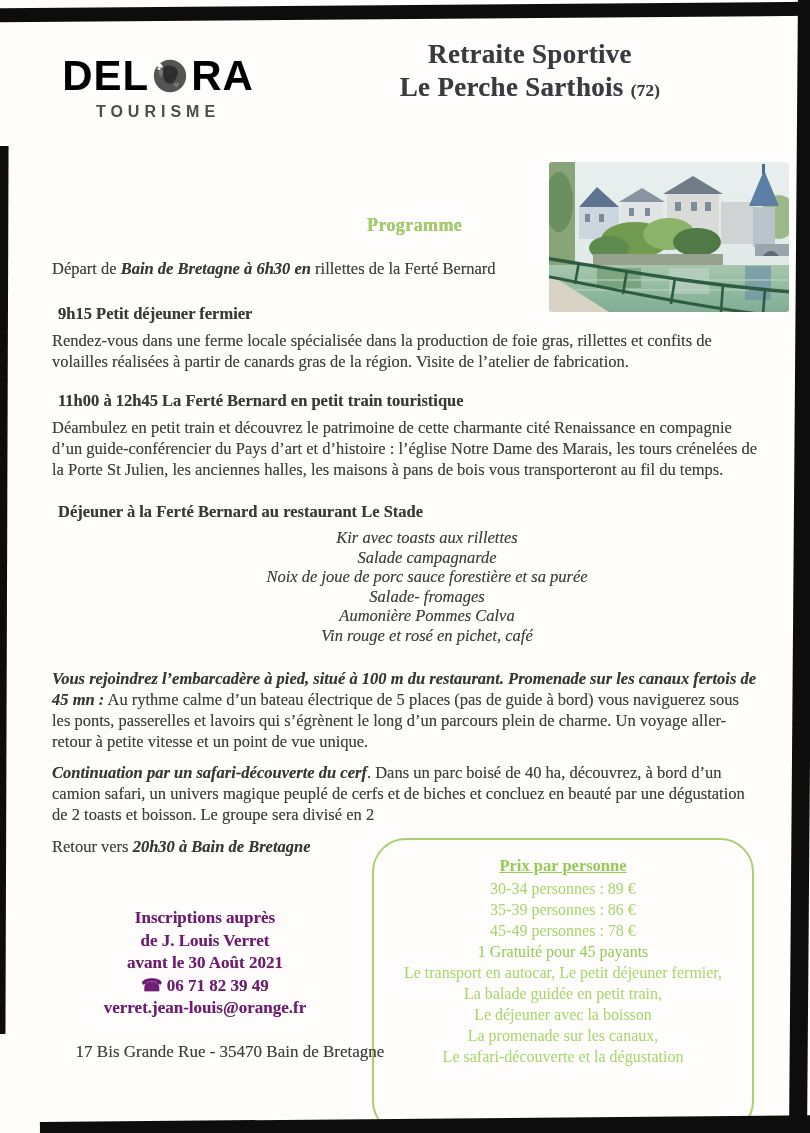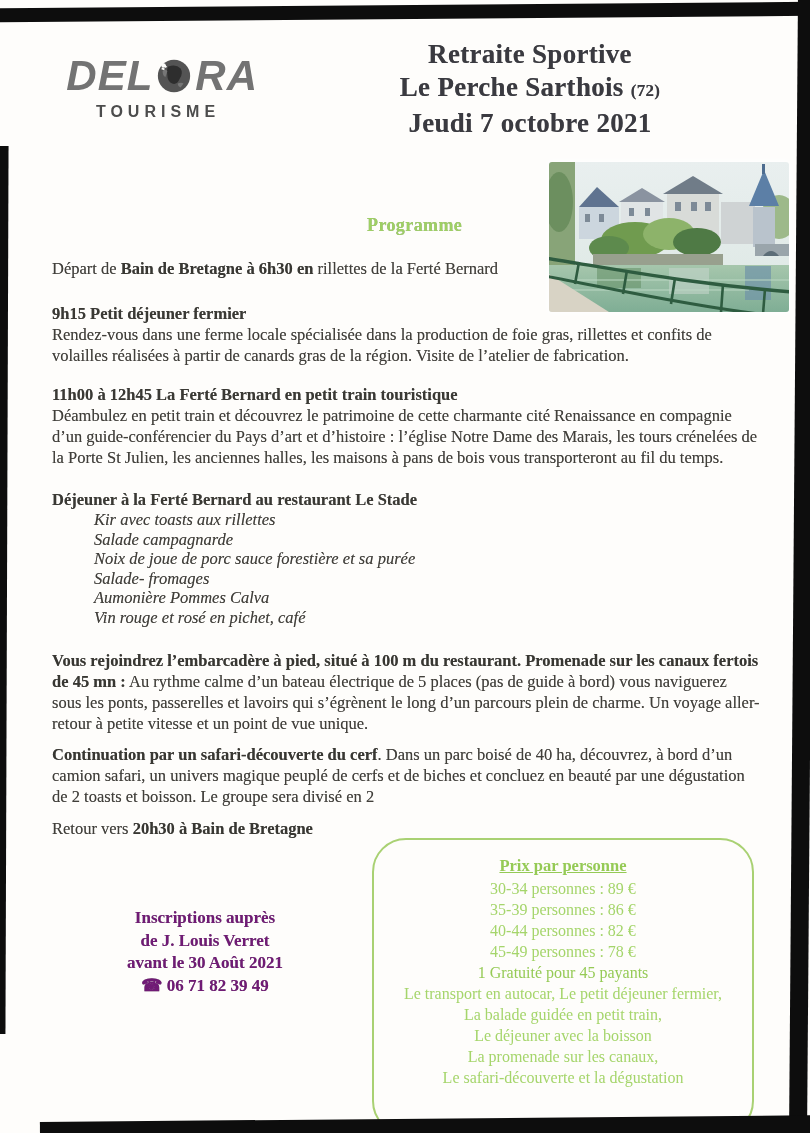--- a/index.html
+++ b/index.html
@@ -10,23 +10,23 @@
 
   
   .bar{position:absolute;background:#0d0d0d;z-index:5;}
   .bar-top{left:-8px;top:5px;width:830px;height:14px;transform:rotate(-.45deg);}
   .bar-right{right:-6px;top:-6px;width:18px;height:1126px;transform:rotate(.45deg);transform-origin:top right;}
   .bar-left{left:-2px;top:146px;width:9px;height:888px;transform:rotate(.2deg);}
   .bar-bottom{left:40px;top:1122px;width:800px;height:26px;transform:rotate(-.5deg);transform-origin:left center;}
 
   
   .logo{position:absolute;left:58px;top:54px;width:200px;text-align:center;}
-  .logo-word{display:flex;align-items:center;justify-content:flex-end;
+  .logo-word{display:flex;align-items:center;justify-content:center;
              font-family:"Liberation Sans",sans-serif;font-weight:bold;
-             font-size:42px;color:#737373;letter-spacing:1px;line-height:44px;font-style:italic;}
+             font-size:42px;color:#000000;letter-spacing:1px;line-height:44px;}
   .logo-word .globe{width:38px;height:38px;margin:0 2px;}
   .logo-sub{font-family:"Liberation Sans",sans-serif;font-weight:bold;font-size:16px;
             letter-spacing:5px;color:#4c4c4c;margin-top:5px;}
 
   
   .title-block{position:absolute;left:330px;top:38px;width:400px;text-align:center;
                font-weight:bold;font-size:27px;line-height:33px;color:#3a3a40;letter-spacing:.3px;}
   .title-suffix{font-size:17px;font-weight:bold;}
 
   
@@ -34,29 +34,29 @@
          overflow:hidden;filter:blur(.4px);box-shadow:0 0 5px 2px rgba(255,255,255,.85);}
   .photo svg{display:block;}
 
   
   .programme{position:absolute;left:367px;top:215px;font-size:18px;font-weight:bold;
              color:#9ed063;letter-spacing:.4px;}
 
   
   .column{position:absolute;left:52px;top:250px;width:708px;font-size:16.5px;line-height:21px;}
   .column p{margin:0;}
-  .column h3{margin:0;font-size:16.5px;font-weight:bold;color:#3a3934;}
+  .column h3{margin:6px;font-size:16.5px;font-weight:bold;color:#3a3934;}
   .para-departure{margin:8px 0 24px !important;}
   .sec-breakfast{display:block;margin-bottom:18px;}
   .sec-train{display:block;margin-bottom:21px;}
   .sec-lunch{display:block;margin-bottom:23px;}
-  .menu{text-align:left;font-style:italic;line-height:19.5px;margin-left:42px;}
+  .menu{text-align:center;font-style:italic;line-height:19.5px;margin-left:42px;}
   .para-canal{margin-bottom:10px !important;}
   .para-safari{margin-bottom:11px !important;}
-  b{color:#383732;}
+  b{color:#383732;font-style:italic;}
 
   
   .registration{position:absolute;left:70px;top:886px;width:270px;text-align:center;
                 font-weight:bold;font-size:17px;line-height:22.5px;color:#701a75;margin-top:21px;}
 
   
   .price-box{position:absolute;left:372px;top:838px;width:382px;height:297px;box-sizing:border-box;
              border:2px solid #a9d173;border-radius:34px;text-align:center;
              color:#a5d56b;font-size:16px;line-height:21px;padding-top:15px;}
   .price-heading{font-weight:bold;text-decoration:underline;color:#95ca55;font-size:16.5px;margin-bottom:2px;}
@@ -91,21 +91,20 @@
     </div>
     <div class="logo-sub">TOURISME</div>
   </div>
 
   <div class="title-block fuzz">
     <div>Retraite Sportive</div>
     <div>
       <span>Le Perche Sarthois</span>
       <span class="title-suffix">(72)</span>
     </div>
-    <div>Jeudi 7 octobre 2021</div>
   </div>
 
   <div class="photo">
     <svg width="240" height="150" viewBox="0 0 240 150">
       <defs>
         <linearGradient id="sky" x1="0" y1="0" x2="0" y2="1">
           <stop offset="0" stop-color="#e9efef"></stop>
             <stop offset="1" stop-color="#dde8e4"></stop>
         </linearGradient>
         <linearGradient id="water" x1="0" y1="0" x2="0" y2="1">
@@ -198,32 +197,33 @@
     <p class="para-safari"><b>Continuation par un safari-découverte du cerf</b><span>. Dans un parc boisé de 40 ha, découvrez, à bord d’un camion safari, un univers magique peuplé de cerfs et de biches et concluez en beauté par une dégustation de 2 toasts et boisson. Le groupe sera divisé en 2</span></p>
 
     <p><span>Retour vers </span><b>20h30 à Bain de Bretagne</b></p>
   </main>
 
   <div class="registration fuzz">
     <div>Inscriptions auprès</div>
     <div>de J. Louis Verret</div>
     <div>avant le 30 Août 2021</div>
     <div><span>☎</span> <span>06 71 82 39 49</span></div>
+    <div>verret.jean-louis@orange.fr</div>
   </div>
 
   <div class="price-box">
     <div class="price-heading">Prix par personne</div>
     <div>30-34 personnes : 89 €</div>
     <div>35-39 personnes : 86 €</div>
-    <div>40-44 personnes : 82 €</div>
     <div>45-49 personnes : 78 €</div>
     <div class="gratuity">1 Gratuité pour 45 payants</div>
     <div>Le transport en autocar, Le petit déjeuner fermier,</div>
     <div>La balade guidée en petit train,</div>
     <div>Le déjeuner avec la boisson</div>
     <div>La promenade sur les canaux,</div>
     <div>Le safari-découverte et la dégustation</div>
   </div>
 
   <div class="footer fuzz">
+    <div>17 Bis Grande Rue - 35470 Bain de Bretagne</div>
   </div>
 
 </div>
 
 </body></html>

